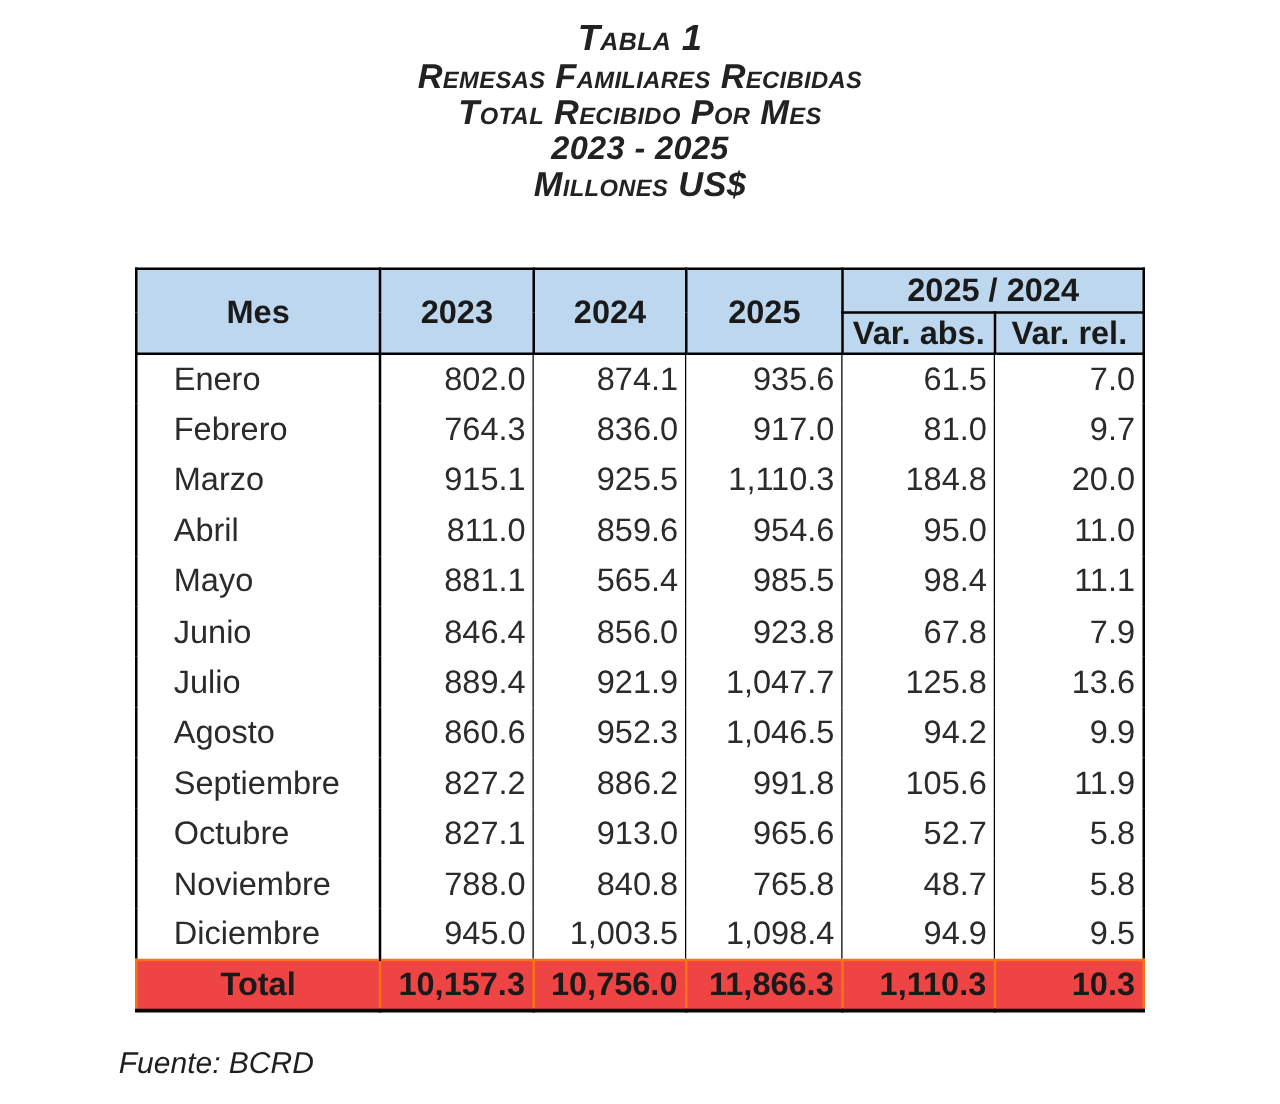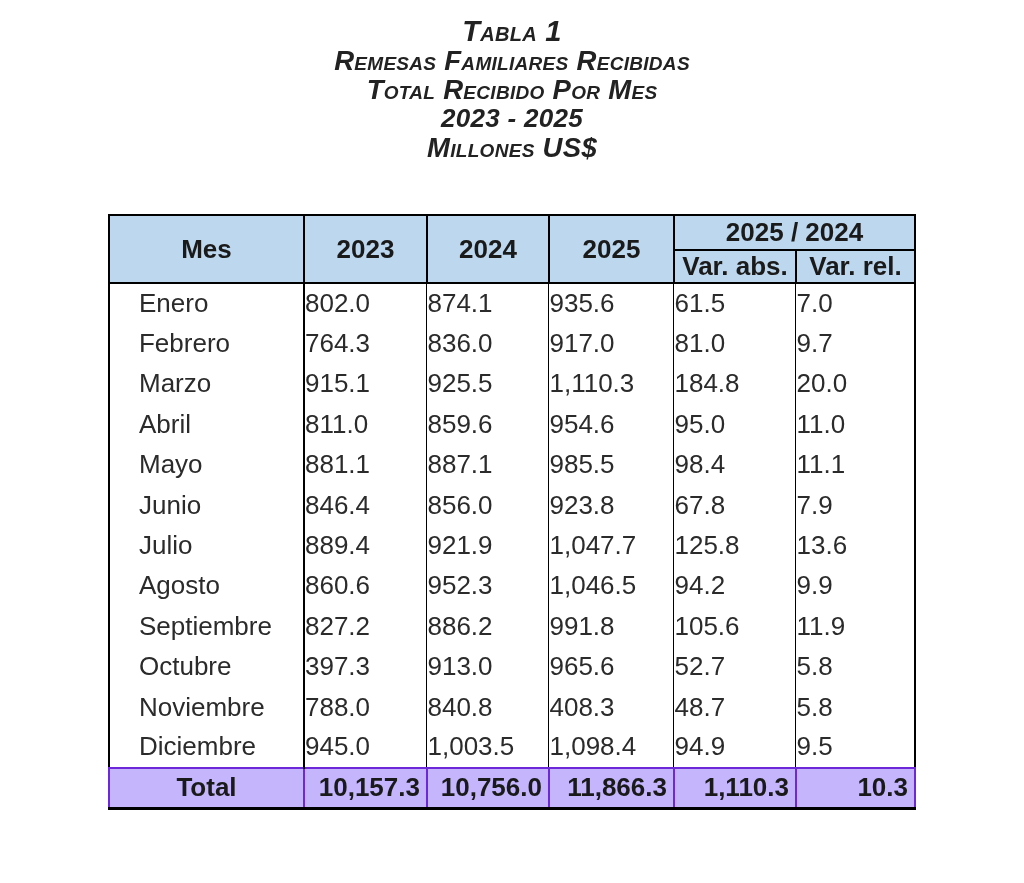--- a/index.html
+++ b/index.html
@@ -62,26 +62,26 @@
     font-size: 26px;
     color: #2b2b2b;
     border-left: 1px solid #000000;
     border-right: 1px solid #000000;
     border-top: none;
     border-bottom: none;
     vertical-align: middle;
     white-space: nowrap;
   }
   tbody td.mes { text-align: left; padding-left: 29px; border-right: 2px solid #000000; }
-  tbody td.num { padding-right: 6px; }
+  tbody td.num { text-align: right; padding-right: 6px; }
 
   tfoot td {
     height: 41px;
-    background: #c4b5fd;
-    border: 2px solid #6d28d9;
+    background: #ef4444;
+    border: 2px solid #f97316;
     font-size: 26px;
     font-weight: bold;
     color: #1a1a1a;
     vertical-align: middle;
     white-space: nowrap;
   }
   tfoot td.mes { text-align: center; }
   tfoot td.num { text-align: right; padding-right: 6px; }
 
   
@@ -156,21 +156,21 @@
         <td class="mes">Abril</td>
         <td class="num">811.0</td>
         <td class="num">859.6</td>
         <td class="num">954.6</td>
         <td class="num">95.0</td>
         <td class="num">11.0</td>
       </tr>
       <tr>
         <td class="mes">Mayo</td>
         <td class="num">881.1</td>
-        <td class="num">887.1</td>
+        <td class="num">565.4</td>
         <td class="num">985.5</td>
         <td class="num">98.4</td>
         <td class="num">11.1</td>
       </tr>
       <tr>
         <td class="mes">Junio</td>
         <td class="num">846.4</td>
         <td class="num">856.0</td>
         <td class="num">923.8</td>
         <td class="num">67.8</td>
@@ -195,31 +195,31 @@
       <tr>
         <td class="mes">Septiembre</td>
         <td class="num">827.2</td>
         <td class="num">886.2</td>
         <td class="num">991.8</td>
         <td class="num">105.6</td>
         <td class="num">11.9</td>
       </tr>
       <tr>
         <td class="mes">Octubre</td>
-        <td class="num">397.3</td>
+        <td class="num">827.1</td>
         <td class="num">913.0</td>
         <td class="num">965.6</td>
         <td class="num">52.7</td>
         <td class="num">5.8</td>
       </tr>
       <tr>
         <td class="mes">Noviembre</td>
         <td class="num">788.0</td>
         <td class="num">840.8</td>
-        <td class="num">408.3</td>
+        <td class="num">765.8</td>
         <td class="num">48.7</td>
         <td class="num">5.8</td>
       </tr>
       <tr>
         <td class="mes">Diciembre</td>
         <td class="num">945.0</td>
         <td class="num">1,003.5</td>
         <td class="num">1,098.4</td>
         <td class="num">94.9</td>
         <td class="num">9.5</td>
@@ -230,14 +230,15 @@
         <td class="mes">Total</td>
         <td class="num">10,157.3</td>
         <td class="num">10,756.0</td>
         <td class="num">11,866.3</td>
         <td class="num">1,110.3</td>
         <td class="num">10.3</td>
       </tr>
     </tfoot>
   </table>
 
+  <div class="source-note">Fuente: BCRD</div>
 
 </div>
 
 </body></html>

